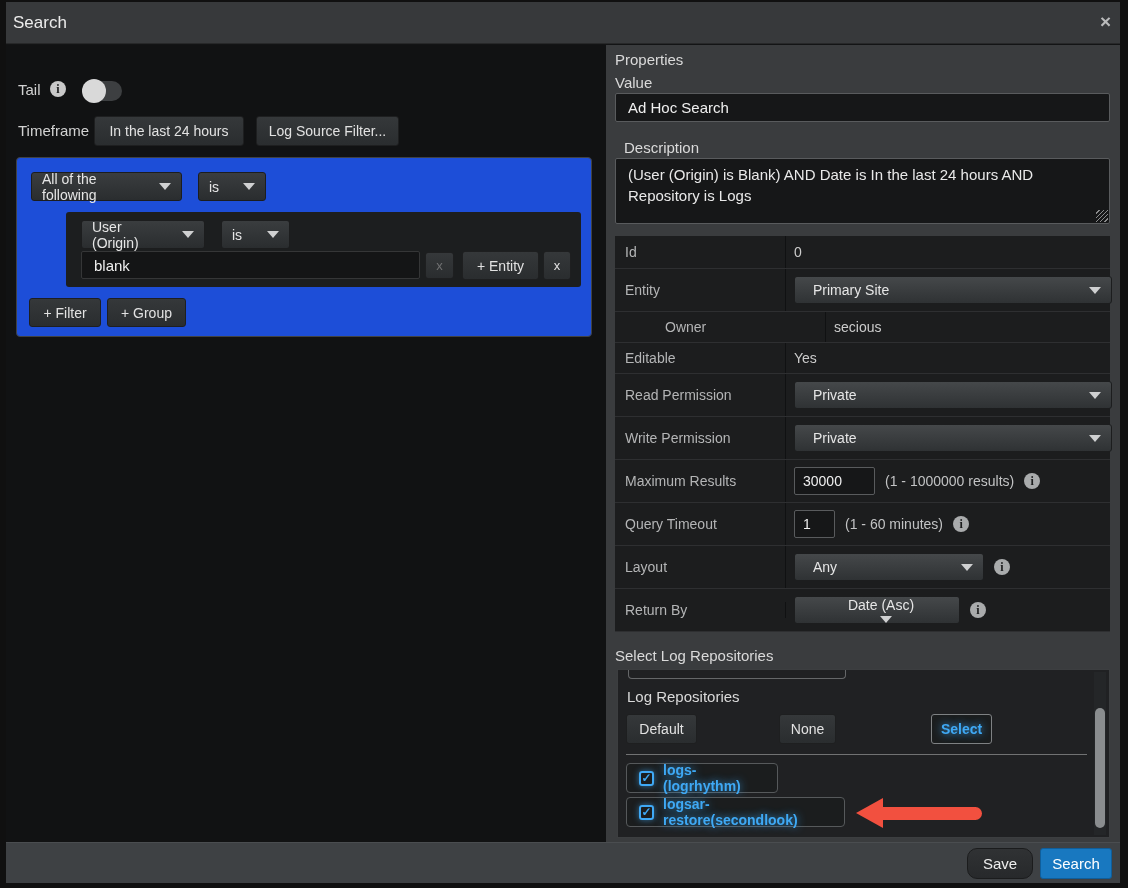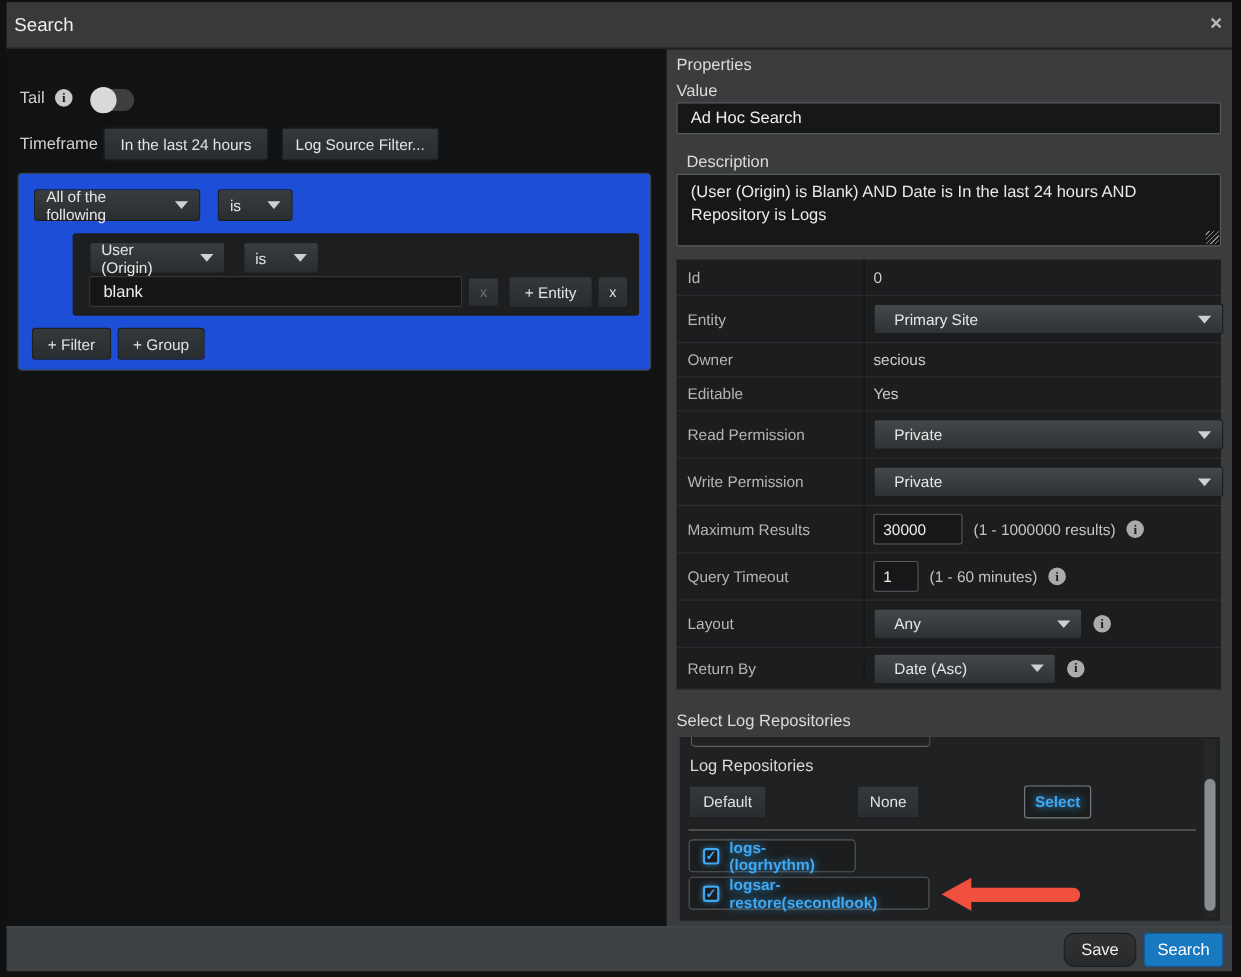--- a/index.html
+++ b/index.html
@@ -197,21 +197,21 @@
         </div>
         <div class="prow" style="height:43px;">
           <div class="pcell-l">Entity</div>
           <div class="pcell-v">
             <div class="dd pdd" style="width:318px; padding-left:18px;">
               <span>Primary Site</span>
               <span class="caret"></span>
             </div>
           </div>
         </div>
-        <div class="prow" style="height:31px;">
+        <div class="prow" style="height:31px;padding-left:40px;">
           <div class="pcell-l">Owner</div>
           <div class="pcell-v">
               <span>secious</span>
             </div>
         </div>
         <div class="prow" style="height:31px;">
           <div class="pcell-l">Editable</div>
           <div class="pcell-v">
               <span>Yes</span>
             </div>
@@ -253,24 +253,24 @@
         <div class="prow" style="height:43px;">
           <div class="pcell-l">Layout</div>
           <div class="pcell-v">
             <div class="dd pdd" style="width:190px; padding-left:18px;">
               <span>Any</span>
               <span class="caret"></span>
             </div>
             <span class="info">i</span>
           </div>
         </div>
-        <div class="prow" style="height:38px;align-items:center;">
+        <div class="prow" style="height:43px;align-items:center;">
           <div class="pcell-l">Return By</div>
           <div class="pcell-v">
-            <div class="dd pdd" style="width:166px; padding-left:18px;">
+            <div class="dd pdd" style="width:166px; padding-left:18px;flex-direction:column;">
               <span>Date (Asc)</span>
               <span class="caret"></span>
             </div>
             <span class="info">i</span>
           </div>
         </div>
       </div>
 
       <span class="rp-h" style="left:9px; top:602px;">Select Log Repositories</span>
 

